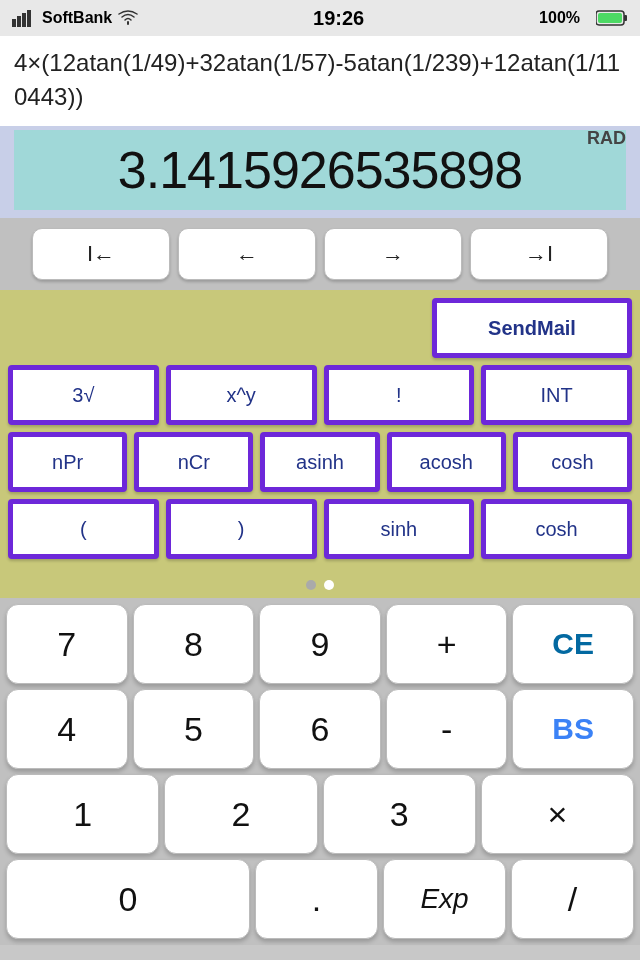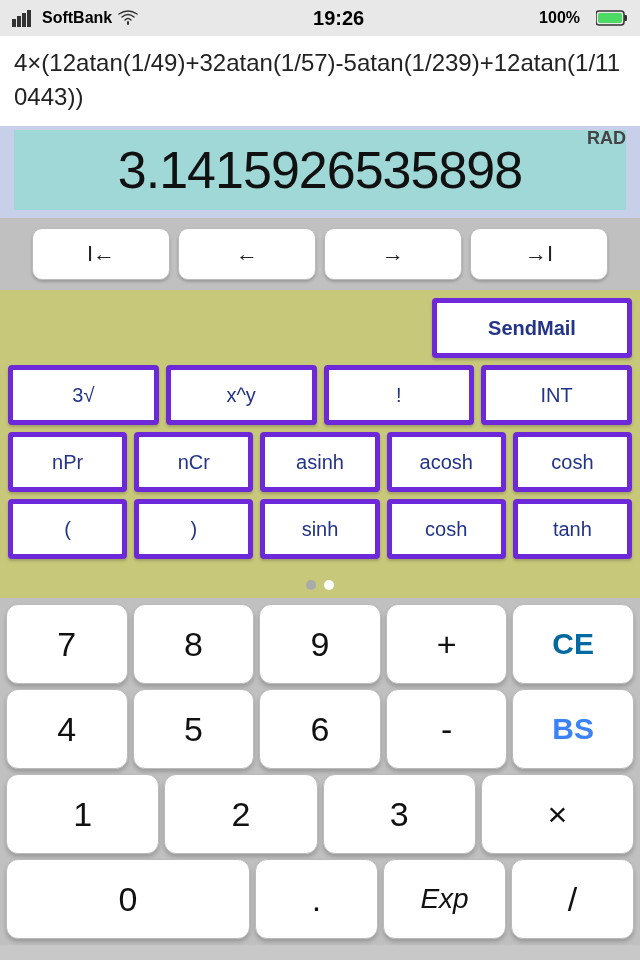--- a/index.html
+++ b/index.html
@@ -251,21 +251,20 @@
     <button class="sci-btn">nCr</button>
     <button class="sci-btn">asinh</button>
     <button class="sci-btn">acosh</button>
     <button class="sci-btn">cosh</button>
   </div>
   <div class="sci-row">
     <button class="sci-btn">(</button>
     <button class="sci-btn">)</button>
     <button class="sci-btn">sinh</button>
     <button class="sci-btn">cosh</button>
-    <button class="sci-btn">tanh</button>
   </div>
 </div>
 
 <div id="page-dots">
   <div class="dot"></div>
   <div class="dot active"></div>
 </div>
 
 <div id="main-keypad">
 

